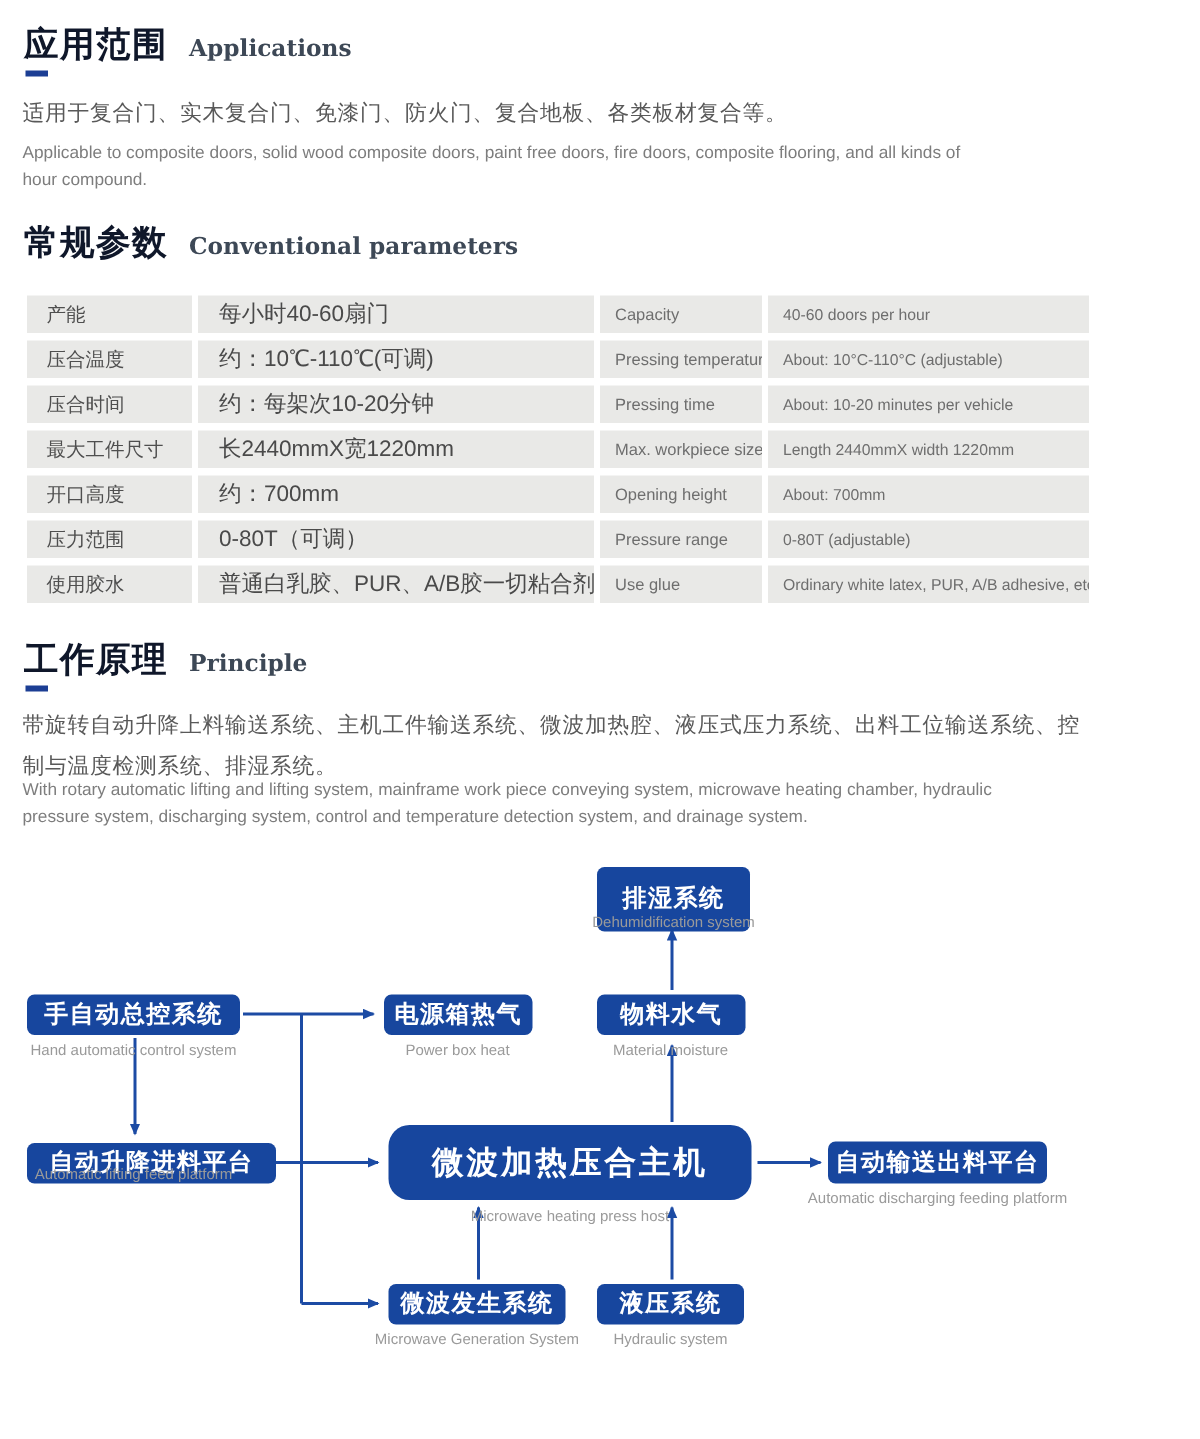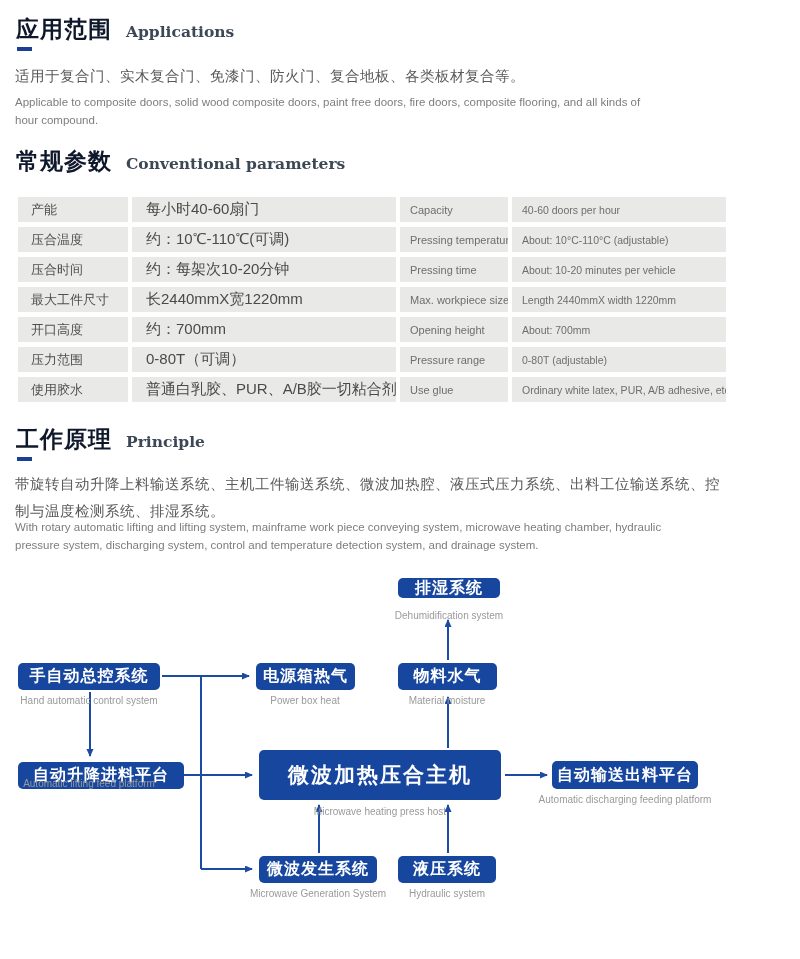--- a/index.html
+++ b/index.html
@@ -80,30 +80,30 @@
     border-radius: 5px;
     color: #ffffff;
     font-weight: bold;
     display: flex;
     align-items: center;
     justify-content: center;
     font-size: 16px;
     letter-spacing: 1px;
     white-space: nowrap;
   }
-  .node.big { font-size: 21px; letter-spacing: 2px; }
+  .node.big { font-size: 21px; letter-spacing: 2px; border-radius: 14px; }
   .caption {
     position: absolute;
     transform: translateX(-50%);
     font-size: 10px;
     color: #9a9a9a;
     white-space: nowrap;
   }
   
-  .n-dehumid   { left: 398px; top: 8px;   width: 102px; height: 20px; }
+  .n-dehumid   { left: 398px; top: 8px;   width: 102px; height: 43px; }
   .n-hand      { left: 18px;  top: 93px;  width: 142px; height: 27px; }
   .n-power     { left: 256px; top: 93px;  width: 99px;  height: 27px; }
   .n-material  { left: 398px; top: 93px;  width: 99px;  height: 27px; }
   .n-lifting   { left: 18px;  top: 192px; width: 166px; height: 27px; }
   .n-host      { left: 259px; top: 180px; width: 242px; height: 50px; }
   .n-discharge { left: 552px; top: 191px; width: 146px; height: 28px; }
   .n-microgen  { left: 259px; top: 286px; width: 118px; height: 27px; }
   .n-hydraulic { left: 398px; top: 286px; width: 98px;  height: 27px; }
   .cap-dehumid   { left: 449px; top: 40px; }
   .cap-hand      { left: 89px;  top: 125px; }

